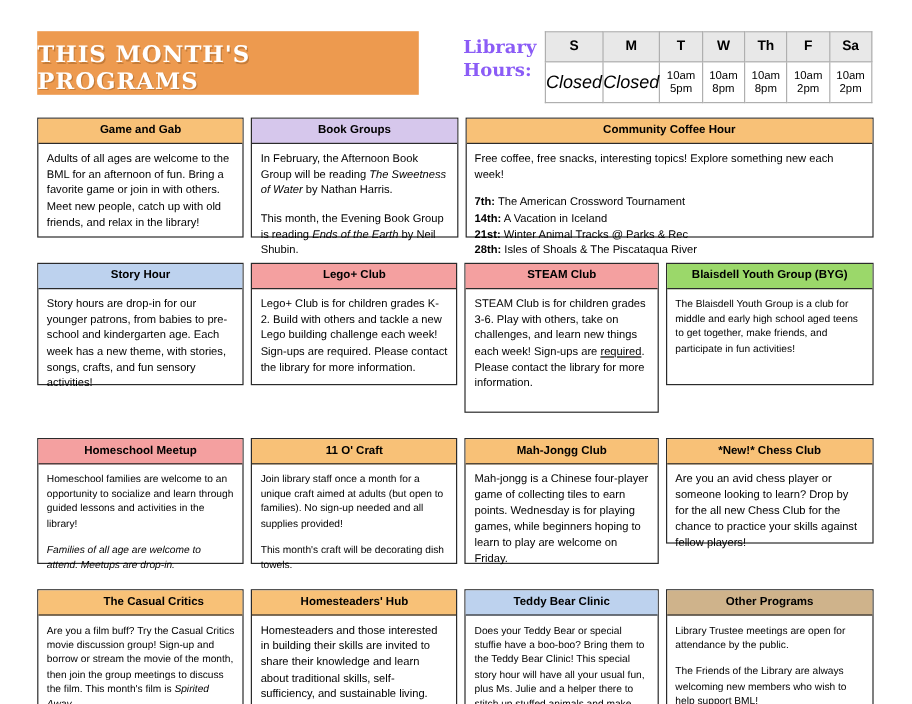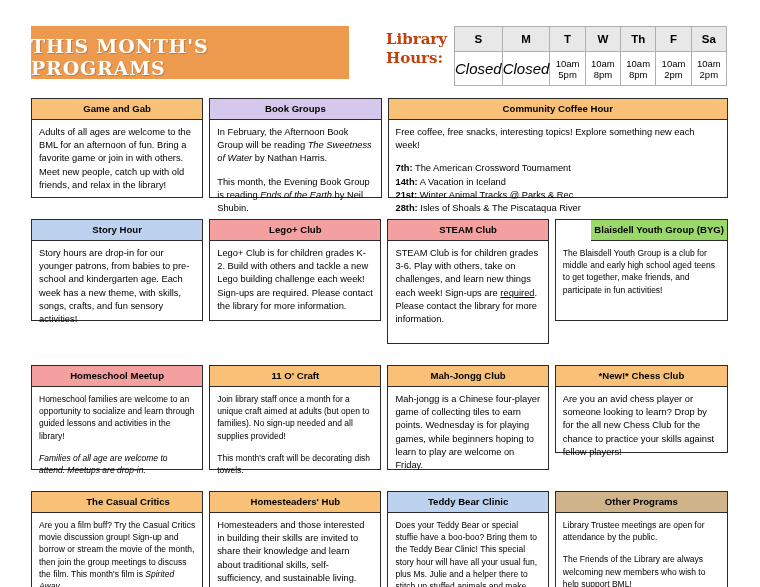--- a/index.html
+++ b/index.html
@@ -44,21 +44,21 @@
   }
   .hours-label {
     position: absolute;
     left: 386px;
     top: 4px;
     width: 68px;
     font-family: "DejaVu Serif", serif;
     font-weight: bold;
     font-size: 15px;
     line-height: 19px;
-    color: #c2410c;
+    color: #8b5cf6;
   }
   .hours-label .l2 { display:block; }
 
   table.hours {
     position: absolute;
     left: 454px;
     top: 0px;
     border-collapse: collapse;
     width: 273px;
   }
@@ -206,39 +206,39 @@
           <p class="tight"><b>21st:</b> Winter Animal Tracks @ Parks &amp; Rec</p>
           <p class="tight"><b>28th:</b> Isles of Shoals &amp; The Piscataqua River</p>
         </div>
       </div>
     </div>
     <div class="gapy"></div>
     <div class="row">
       <div class="card w1" style="height: 102px;">
         <div class="cap" style="background: rgb(189, 210, 238);">Story Hour</div>
         <div class="body">
-          <p>Story hours are drop-in for our younger patrons, from babies to pre-school and kindergarten age. Each week has a new theme, with skills, songs, crafts, and fun sensory activities!</p>
+          <p>Story hours are drop-in for our younger patrons, from babies to pre-school and kindergarten age. Each week has a new theme, with stories, songs, crafts, and fun sensory activities!</p>
         </div>
       </div>
       <div class="gapx"></div>
       <div class="card w2" style="height: 102px;">
         <div class="cap" style="background: rgb(244, 160, 160);">Lego+ Club</div>
         <div class="body">
           <p>Lego+ Club is for children grades K-2. Build with others and tackle a new Lego building challenge each week! Sign-ups are required. Please contact the library for more information.</p>
         </div>
       </div>
       <div class="gapx"></div>
       <div class="card w3" style="height: 125px;">
         <div class="cap" style="background: rgb(244, 160, 160);">STEAM Club</div>
         <div class="body">
           <p>STEAM Club is for children grades 3-6. Play with others, take on challenges, and learn new things each week! Sign-ups are <u>required</u>. Please contact the library for more information.</p>
         </div>
       </div>
       <div class="gapx"></div>
-      <div class="card w4 small" style="height: 102px; align-items: flex-end;">
+      <div class="card w4 small" style="height: 102px;">
         <div class="cap" style="background: rgb(155, 216, 106);">Blaisdell Youth Group (BYG)</div>
         <div class="body">
           <p style="margin-bottom: 0px;">The Blaisdell Youth Group is a club for middle and early high school aged teens to get together, make friends, and participate in fun activities!</p>
         </div>
       </div>
     </div>
     <div class="gapy"></div>
     <div class="row">
       <div class="card w1 small" style="height: 105px;">
         <div class="cap" style="background: rgb(244, 160, 160);">Homeschool Meetup</div>

